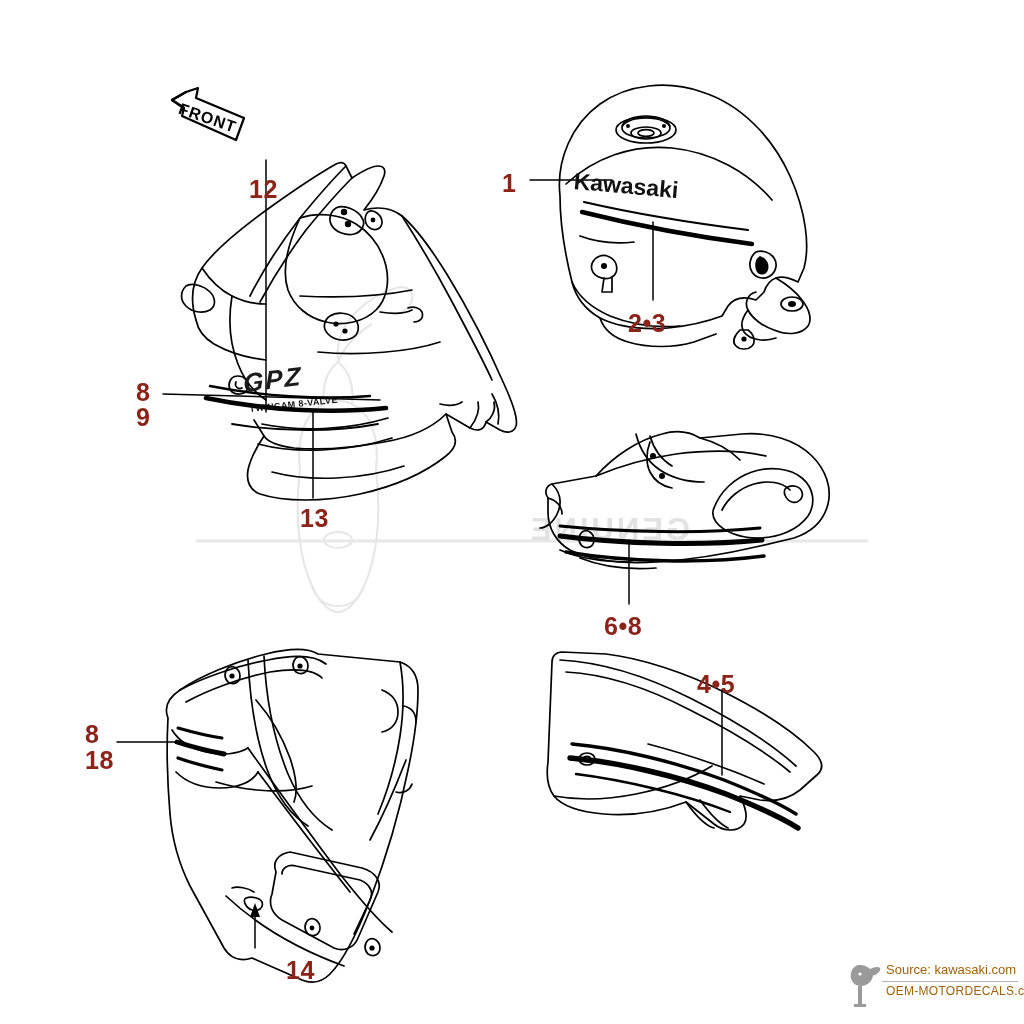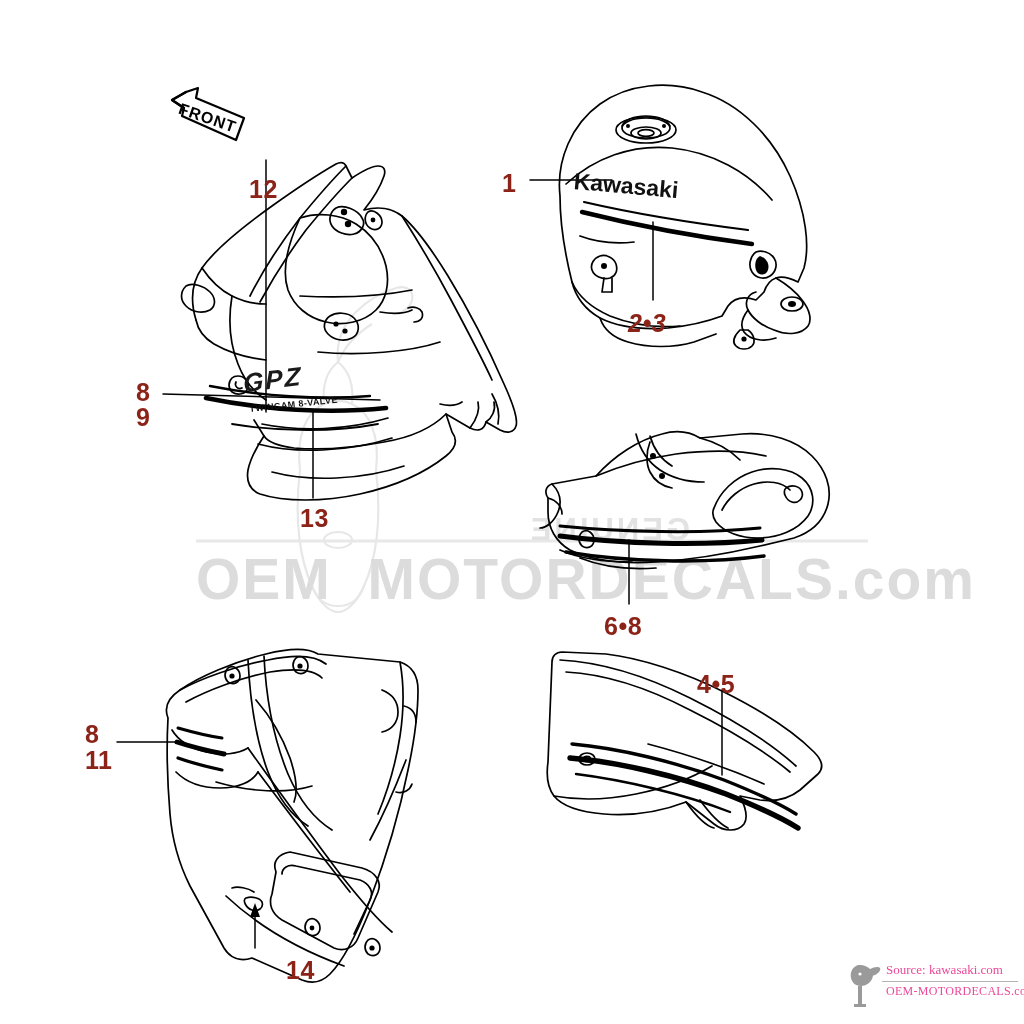--- a/index.html
+++ b/index.html
@@ -39,22 +39,22 @@
     transform:scaleX(-1);
     transform-origin:left top;
   }
   #footer{
     position:absolute;
     left:848px; top:958px;
     width:172px;height:56px;
   }
   #footer .ftxt{
     position:absolute;
-    color:#ec4899;
-    font-family:Liberation Serif, serif;
+    color:#a16207;
+    font-family:Liberation Sans, sans-serif;
     white-space:nowrap;
   }
   #footer .src{left:38px;top:4px;font-size:13px;}
   #footer .dom{left:38px;top:26px;font-size:12px;letter-spacing:.3px;}
   #footer .rule{position:absolute;left:34px;top:23px;width:136px;height:1px;background:#b4b4b4;}
   #front-label{position:absolute;left:168px;top:82px;width:86px;height:64px;}
   #front-label .ftext{
     position:absolute;left:14px;top:18px;
     font-family:"Liberation Sans",sans-serif;
     font-weight:bold;font-size:16px;color:#000;
@@ -85,21 +85,20 @@
       <path d="M338 362 C336 344 342 326 356 312 C368 300 382 292 396 288"></path>
       <path d="M338 362 C344 348 356 334 372 324"></path>
       <path d="M396 288 C404 286 410 288 412 294 C414 302 408 310 398 314"></path>
       <path d="M312 586 C316 598 324 606 338 606 C352 606 360 598 364 586"></path>
       <ellipse cx="338" cy="540" rx="14" ry="8"></ellipse>
     </g>
     <line x1="196" y1="541" x2="868" y2="541" stroke="#e8e8e8" stroke-width="3"></line>
   </svg>
 
   <div class="wm-text" id="wm-sub">GENUINE</div>
-  <div class="wm-text" id="wm-main">OEM&nbsp;&nbsp;MOTORDECALS.com</div>
 
   <svg class="layer" viewBox="0 0 1024 1024">
     <g fill="none" stroke="#000" stroke-width="1.7" stroke-linecap="round" stroke-linejoin="round">
 
       <g stroke-width="2.2">
         <path d="M186 92 L172 100 L184 108 L182 116 L236 140 L244 118 L196 98 L198 88 Z" fill="#fff"></path>
         <path d="M186 92 L172 100 L184 108"></path>
       </g>
 
       <g>
@@ -408,27 +407,27 @@
 
   <div id="front-label">
     <span class="ftext">FRONT</span>
   </div>
 
   <div class="partlbl" id="tank-brand">Kawasaki</div>
   <div class="partlbl" id="gpz-logo">GPZ</div>
   <div class="partlbl" id="twincam">TWINCAM 8-VALVE</div>
 
   <div class="callout" style="left:502px;top:170px;">1</div>
-  <div class="callout" style="left:628px;top:310px;font-style:italic;">2•3</div>
+  <div class="callout" style="left:628px;top:310px;">2•3</div>
   <div class="callout" style="left:697px;top:671px;text-align:right;">4•5</div>
   <div class="callout" style="left:604px;top:613px;">6•8</div>
   <div class="callout" style="left:136px;top:379px;">8</div>
   <div class="callout" style="left:136px;top:404px;">9</div>
   <div class="callout" style="left:85px;top:721px;">8</div>
-  <div class="callout" style="left:85px;top:747px;">11</div>
+  <div class="callout" style="left:85px;top:747px;">18</div>
   <div class="callout" style="left:249px;top:132px;margin-top:44px;">12</div>
   <div class="callout" style="left:300px;top:505px;">13</div>
   <div class="callout" style="left:244px;top:957px;margin-left:42px;">14</div>
 
   <div id="footer">
     <svg width="34" height="52" viewBox="0 0 34 52" style="position:absolute;left:0;top:2px;">
       <g fill="#9a9a9a" stroke="none">
         <path d="M8 6 C4 8 2 13 3 18 C4 23 8 26 13 26 C18 26 22 23 24 19 C26 15 25 11 22 9 C20 7 16 5 12 5 C10 5 9 5 8 6 Z"></path>
         <path d="M22 9 C26 7 30 6 32 8 C33 10 31 13 27 15 C25 16 23 16 22 15 Z"></path>
         <path d="M10 26 L14 26 L14 44 L10 44 Z"></path>

